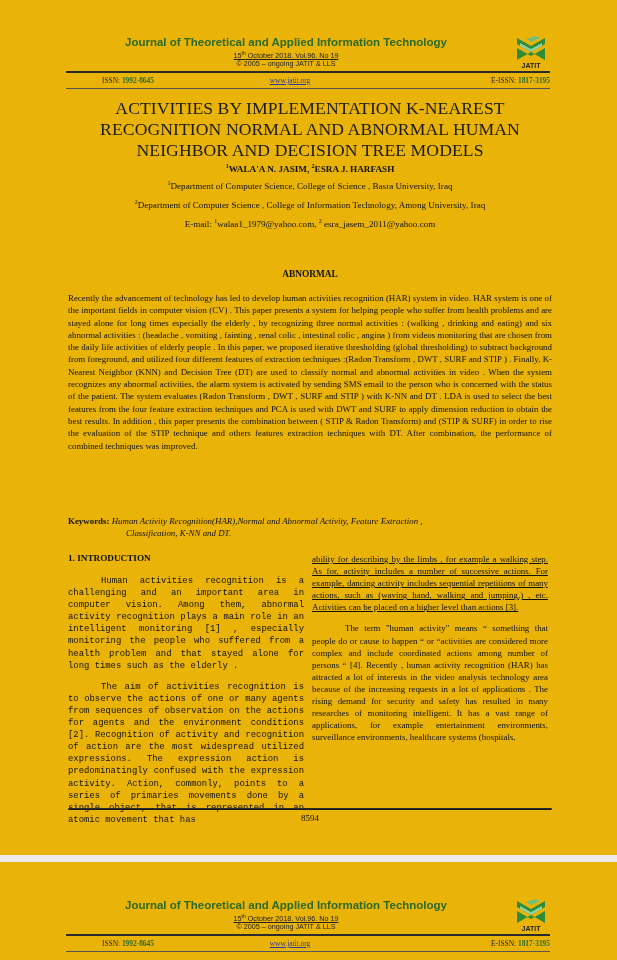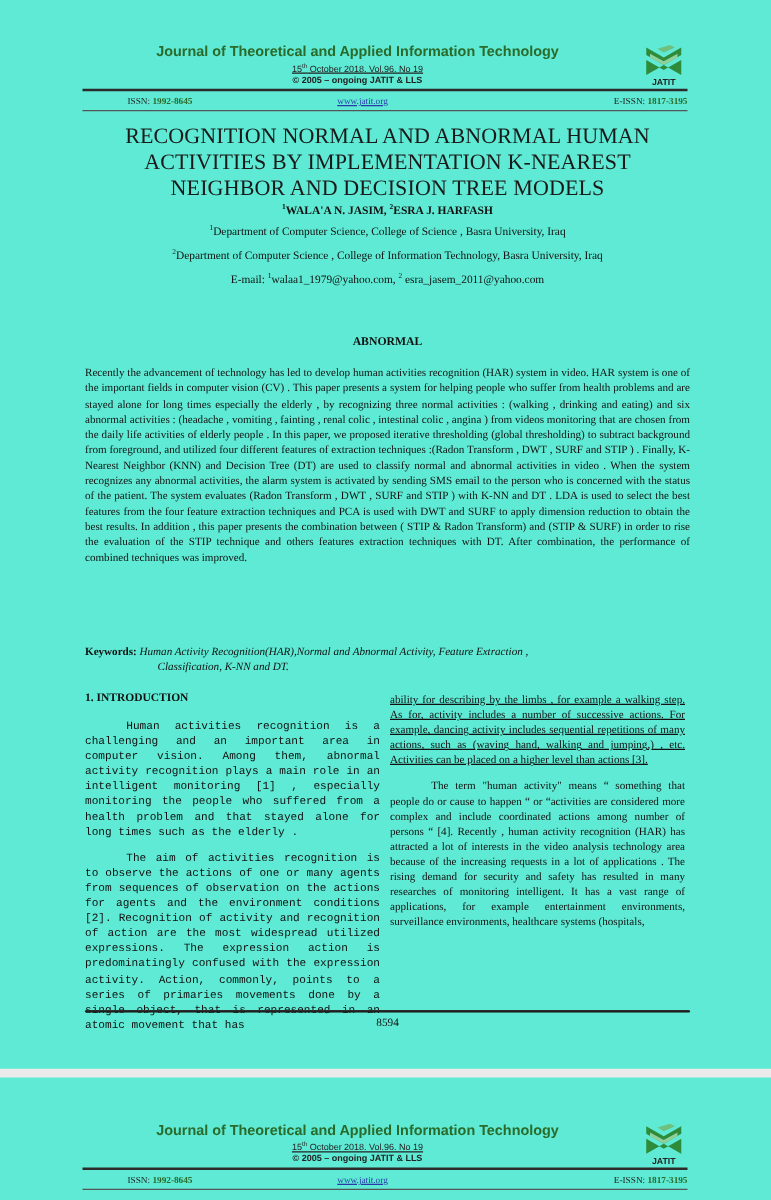--- a/index.html
+++ b/index.html
@@ -4,40 +4,40 @@
   <style>
     html, body { margin: 0; padding: 0; }
     body {
       width: 617px; height: 960px; overflow: hidden;
       background: #ebebeb;
       font-family: "Liberation Serif", serif;
       color: #111;
       position: relative;
     }
     .page {
-      position: absolute; left: 0; width: 617px; background: #5eead4;
+      position: absolute; left: 0; width: 617px; background: #eab308;
     }
     .page1 { top: 0; height: 855px; }
     .page2 { top: 862px; height: 98px; }
 
     .hdr { position: absolute; left: 66px; width: 484px; }
     .hdr .jtitle {
       position: absolute; left: 0; width: 440px; text-align: center;
       font-family: "Liberation Sans", sans-serif; font-weight: bold;
       font-size: 11.5px; color: #2a6a2a; white-space: nowrap;
     }
     .hdr .jdate {
       position: absolute; left: 0; width: 440px; text-align: center;
       font-family: "Liberation Sans", sans-serif; font-size: 7.2px;
       color: #222; text-decoration: underline;
     }
     .hdr .jdate sup { font-size: 5px; }
     .hdr .jcopy {
       position: absolute; left: 0; width: 440px; text-align: center;
-      font-family: "Liberation Sans", sans-serif; font-size: 7.2px; color: #222; font-weight: bold;
+      font-family: "Liberation Sans", sans-serif; font-size: 7.2px; color: #222;
     }
     .hdr .logo { position: absolute; right: 0; width: 38px; height: 34px; }
     .hdr .rule-thick { position: absolute; left: 0; width: 484px; height: 2px; background: #2b2b2b; }
     .hdr .rule-thin { position: absolute; left: 0; width: 484px; height: 1px; background: #555; }
     .hdr .issn, .hdr .eissn, .hdr .www {
       position: absolute; font-size: 7.4px; color: #222; white-space: nowrap;
     }
     .hdr .issn .num, .hdr .eissn .num { color: #2a6a2a; font-weight: bold; }
     .hdr .www { left: 0; width: 448px; text-align: center; color: #2b3aa8; text-decoration: underline; }
     .hdr .eissn { right: 0; }
@@ -115,34 +115,34 @@
       </svg>
     </div>
     <div class="rule-thick" style="top:71px;"></div>
     <div class="issn" style="top:76px;"><span>ISSN: </span><span class="num">1992-8645</span></div>
     <div class="www" style="top:76px;">www.jatit.org</div>
     <div class="eissn" style="top:76px;"><span>E-ISSN: </span><span class="num">1817-3195</span></div>
     <div class="rule-thin" style="top:88px;"></div>
   </div>
 
   <div class="title">
+    <div>ACTIVITIES BY IMPLEMENTATION K-NEAREST</div>
     <div>RECOGNITION NORMAL AND ABNORMAL HUMAN</div>
-    <div>ACTIVITIES BY IMPLEMENTATION K-NEAREST</div>
     <div>NEIGHBOR  AND DECISION TREE MODELS</div>
   </div>
 
   <div class="authors">
     <sup>1</sup><span>WALA'A N. JASIM, </span><sup>2</sup><span>ESRA J. HARFASH</span>
   </div>
 
   <div class="affil" style="top:180px;">
     <sup>1</sup><span>Department of Computer Science, College of  Science , Basra University, Iraq</span>
   </div>
   <div class="affil" style="top:199px;">
-    <sup>2</sup><span>Department of Computer Science  , College of Information Technology,  Basra University, Iraq</span>
+    <sup>2</sup><span>Department of Computer Science  , College of Information Technology,  Among University, Iraq</span>
   </div>
 
   <div class="email">
     <span>E-mail:  </span><sup>1</sup><span>walaa1_1979@yahoo.com, </span><sup>2</sup><span> esra_jasem_2011@yahoo.com</span>
   </div>
 
   <div class="abs-head">ABNORMAL</div>
   <div class="abs-body">Recently the advancement of  technology has led to develop human activities recognition (HAR) system in video. HAR system is one of the important fields in computer vision (CV) . This paper presents a system for helping people who  suffer from health problems and are stayed alone for long times especially the elderly , by recognizing three normal activities : (walking , drinking and eating) and six abnormal activities : (headache , vomiting , fainting , renal colic , intestinal colic , angina ) from videos monitoring that are chosen from the daily life activities of elderly people . In this paper, we proposed  iterative thresholding (global thresholding)  to subtract background from foreground, and utilized four different features of extraction techniques :(Radon Transform , DWT , SURF and STIP  ) . Finally, K-Nearest Neighbor (KNN) and Decision Tree (DT) are used to classify normal and abnormal activities in video . When the system recognizes any abnormal activities,  the alarm system is activated  by sending SMS email to the person who is concerned with the status of the patient. The system  evaluates  (Radon Transform , DWT , SURF and STIP  ) with K-NN and DT . LDA is used to select the best features from the four feature extraction techniques and PCA is used with DWT and SURF to apply dimension reduction to obtain the best results. In addition ,  this paper presents the combination between (  STIP  &amp; Radon Transform) and (STIP &amp; SURF)  in order to rise the evaluation of the STIP technique and others features extraction techniques with DT. After combination, the performance of combined techniques was improved.</div>
 
   <div class="kw">

